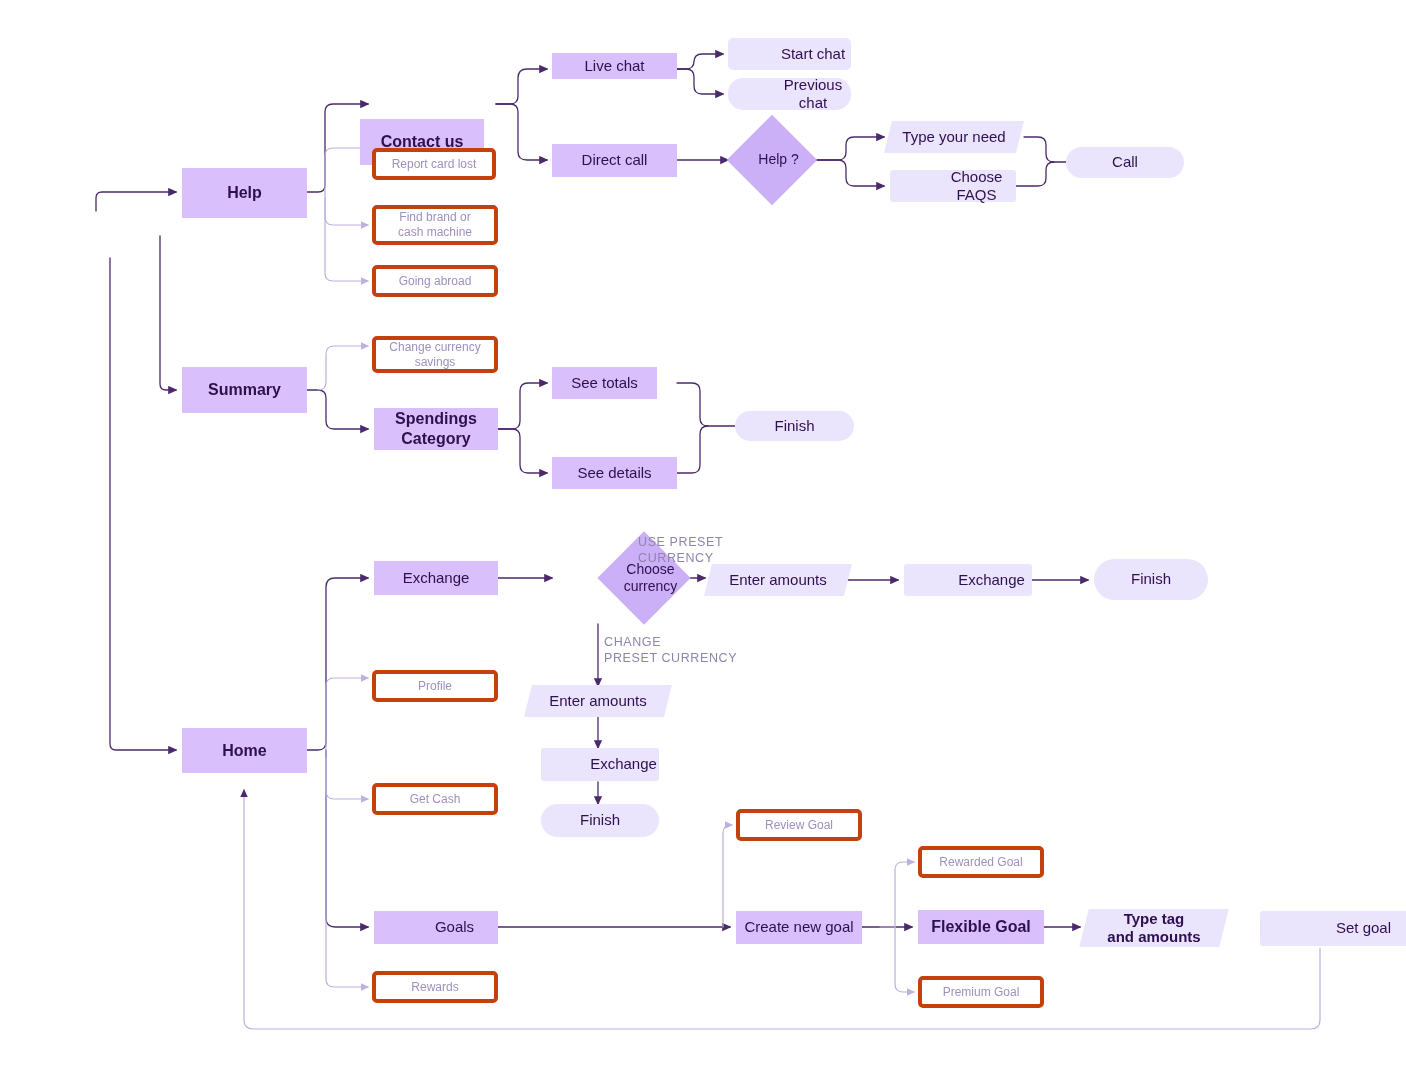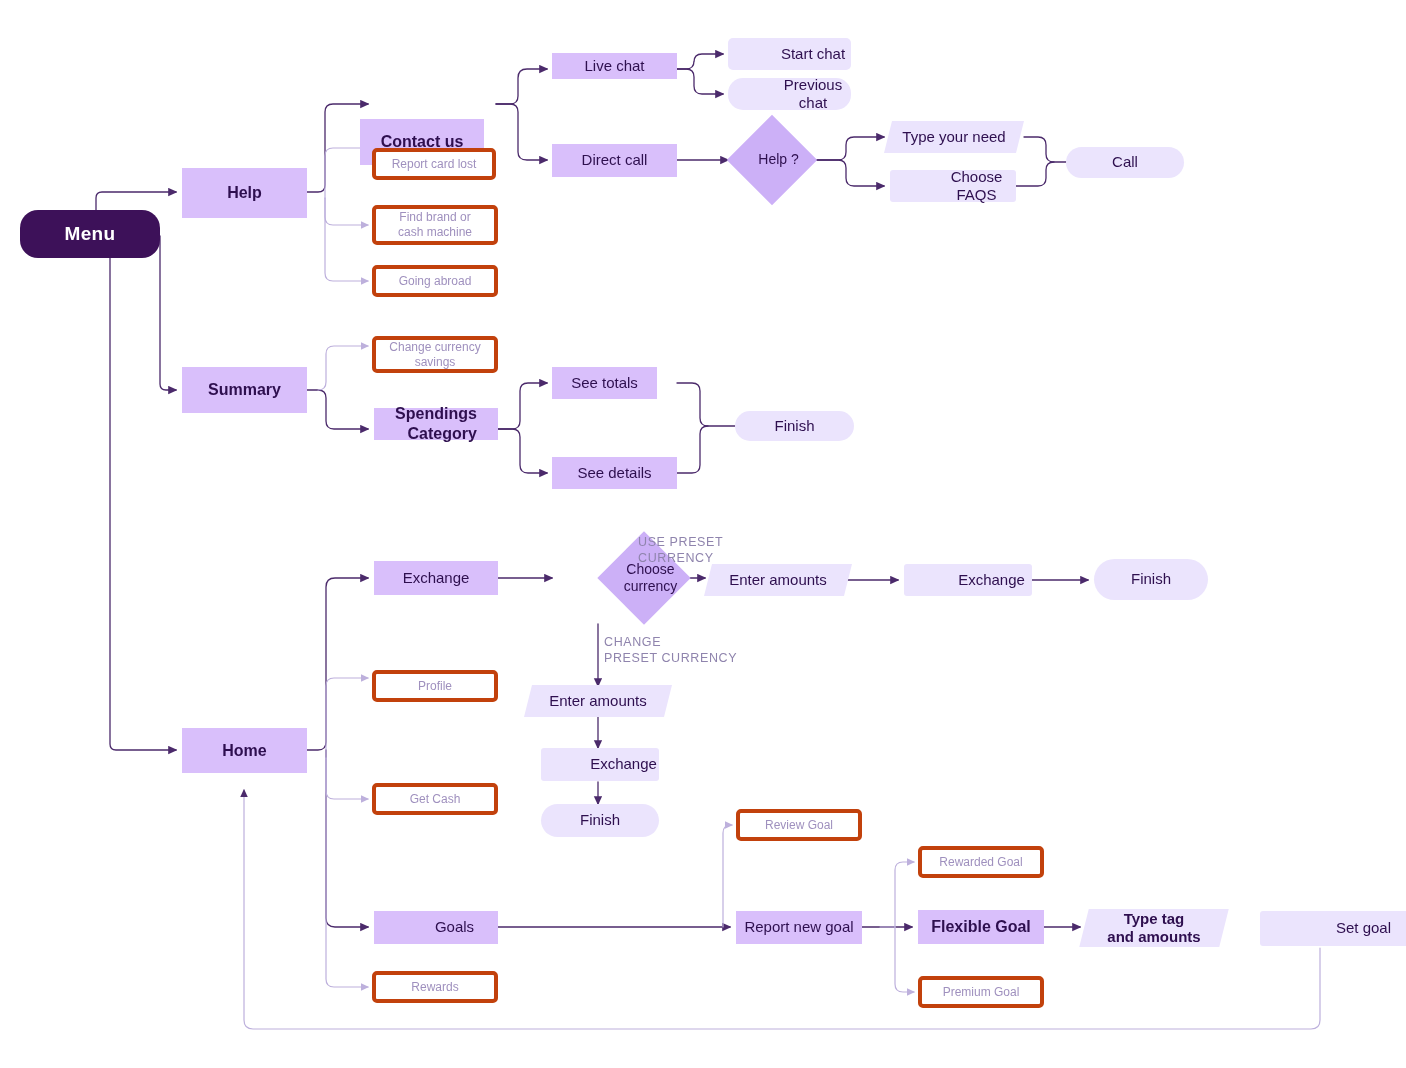--- a/index.html
+++ b/index.html
@@ -145,23 +145,20 @@
       <path d="M723,927 L723,833 Q723,825 731,825 L732,825" marker-end="url(#al)"></path>
 
       <path d="M895,927 L895,870 Q895,862 903,862 L914,862" marker-end="url(#al)"></path>
       <path d="M895,927 L895,984 Q895,992 903,992 L914,992" marker-end="url(#al)"></path>
       <path d="M880,927 L895,927"></path>
 
       <path d="M1320,948 L1320,1020 Q1320,1029 1311,1029 L253,1029 Q244,1029 244,1020 L244,790" marker-end="url(#ad)" stroke="#bdb0dc"></path>
     </g>
   </svg>
 
-  <div class="node v-root" style="left:20px;top:210px;width:140px;height:48px;">
-    <span>Menu</span>
-  </div>
 
   <div class="node v-primary" style="left:182px;top:168px;width:125px;height:50px;">
     <span>Help</span>
   </div>
 
   <div class="node v-primary" style="left:182px;top:367px;width:125px;height:46px;">
     <span>Summary</span>
   </div>
 
   <div class="node v-primary" style="left:182px;top:728px;width:125px;height:45px;">
@@ -217,21 +214,21 @@
 
   <div class="node v-pill" style="left:1066px;top:147px;width:118px;height:31px;">
     <span>Call</span>
   </div>
 
   <div class="node v-outline" style="left:372px;top:336px;width:126px;height:37px;">
     <span>Change currency
 savings</span>
   </div>
 
-  <div class="node v-primary" style="left:374px;top:408px;width:124px;height:32px;text-align:right;">
+  <div class="node v-primary" style="left:374px;top:408px;width:124px;height:42px;">
     <span>Spendings
 Category</span>
   </div>
 
   <div class="node v-solid" style="left:552px;top:367px;width:105px;height:32px;">
     <span>See totals</span>
   </div>
 
   <div class="node v-solid" style="left:552px;top:457px;width:125px;height:32px;">
     <span>See details</span>
@@ -297,21 +294,21 @@
 
   <div class="node v-pill" style="left:541px;top:804px;width:118px;height:33px;">
     <span>Finish</span>
   </div>
 
   <div class="node v-outline" style="left:736px;top:809px;width:126px;height:32px;">
     <span>Review Goal</span>
   </div>
 
   <div class="node v-primary" style="left:736px;top:911px;width:126px;height:33px;font-weight:400;font-size:15px;">
-    <span>Report new goal</span>
+    <span>Create new goal</span>
   </div>
 
   <div class="node v-outline" style="left:918px;top:846px;width:126px;height:32px;">
     <span>Rewarded Goal</span>
   </div>
 
   <div class="node v-primary" style="left:918px;top:910px;width:126px;height:34px;">
     <span>Flexible Goal</span>
   </div>
 

